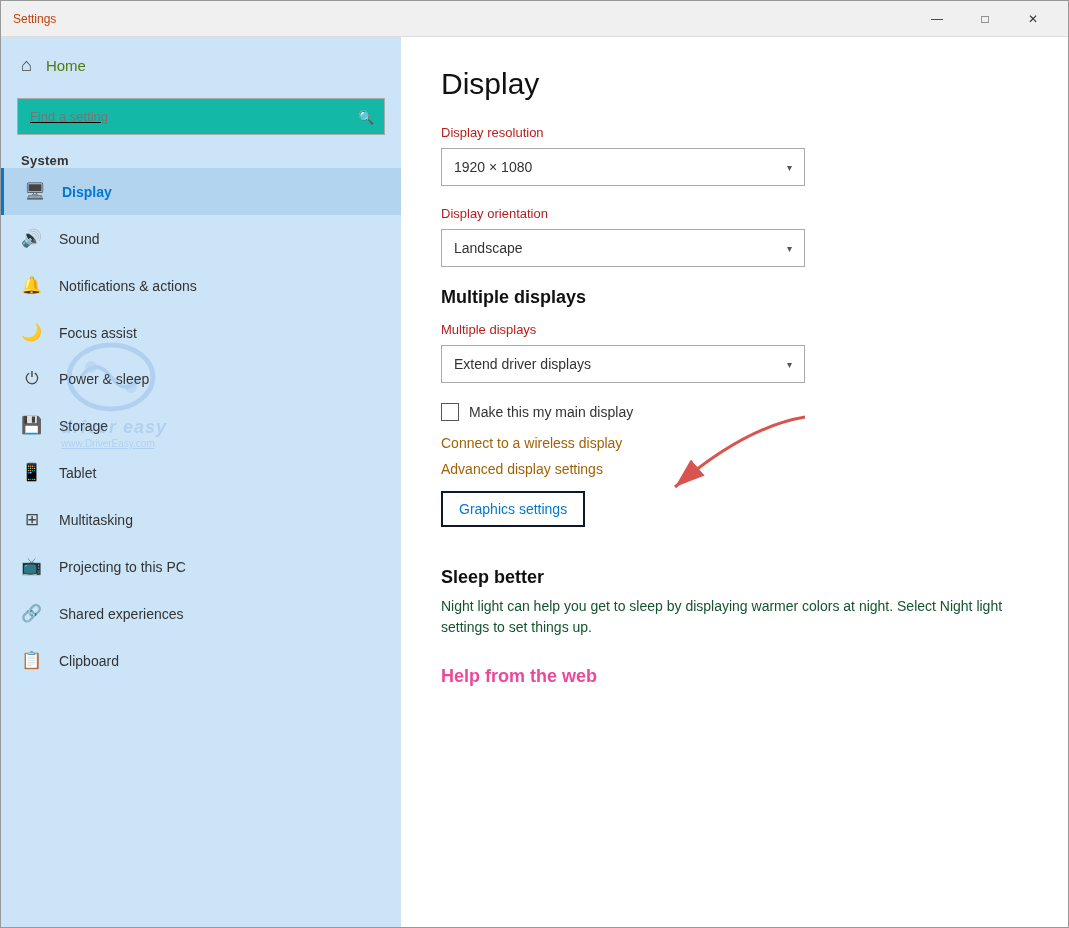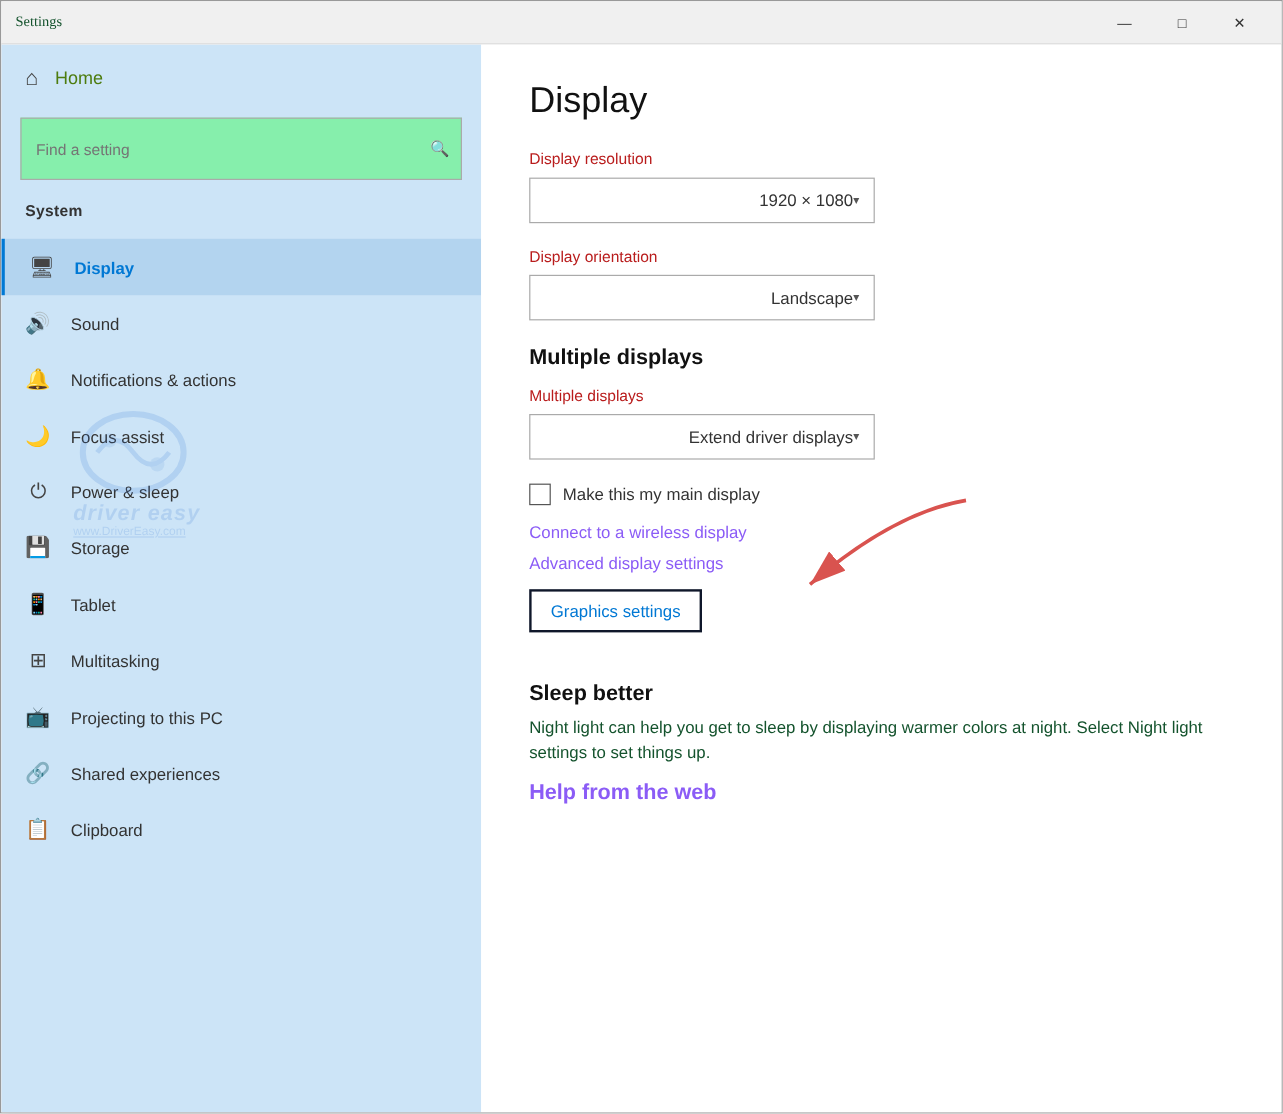--- a/index.html
+++ b/index.html
@@ -26,23 +26,22 @@
       background: #f0f0f0;
       height: 36px;
       display: flex;
       align-items: center;
       padding: 0 12px;
       border-bottom: 1px solid #ddd;
       flex-shrink: 0;
     }
     .titlebar-title {
       font-size: 12px;
-      color: #14532d;
+      color: #c2410c;
       flex: 1;
-      font-family: Liberation Serif, serif;
     }
     .titlebar-controls {
       display: flex;
       gap: 2px;
     }
     .titlebar-btn {
       width: 46px;
       height: 32px;
       display: flex;
       align-items: center;
@@ -82,37 +81,38 @@
     .sidebar-home-label {
       font-size: 15px;
       color: #4d7c0f;
     }
     .search-box {
       margin: 4px 16px 12px;
       position: relative;
     }
     .search-input {
       width: 100%;
-      height: 52px;
+      height: 37px;
       padding: 0 36px 0 12px;
       border: 1px solid #aaa;
-      background: #86efac;
+      background: #14b8a6;
       font-size: 13px;
       outline: none;
+      text-decoration: underline;
     }
     .search-icon {
       position: absolute;
       right: 10px;
       top: 50%;
       transform: translateY(-50%);
       color: #555;
       font-size: 13px;
     }
     .sidebar-section-label {
-      padding: 6px 20px 16px;
+      padding: 6px 20px 0;
       font-size: 13px;
       font-weight: 700;
       color: #333;
       letter-spacing: 0.02em;
     }
     .sidebar-item {
       display: flex;
       align-items: center;
       padding: 13px 20px;
       gap: 16px;
@@ -177,27 +177,27 @@
     }
     .section-title {
       font-size: 13px;
       color: #b91c1c;
       margin-bottom: 8px;
     }
     .dropdown-wrapper {
       margin-bottom: 20px;
     }
     .dropdown {
-      width: 288px;
+      width: 364px;
       height: 38px;
       border: 1px solid #aaa;
       background: #fff;
       display: flex;
       align-items: center;
-      justify-content: flex-end;
+      justify-content: space-between;
       padding: 0 12px;
       cursor: pointer;
       font-size: 14px;
       color: #333;
     }
     .dropdown-chevron {
       font-size: 10px;
       color: #555;
     }
     .section-heading {
@@ -218,21 +218,21 @@
       border: 1.5px solid #555;
       background: #fff;
       cursor: pointer;
       flex-shrink: 0;
     }
     .checkbox-label {
       font-size: 14px;
       color: #333;
     }
     .link {
-      color: #8b5cf6;
+      color: #a16207;
       font-size: 14px;
       cursor: pointer;
       text-decoration: none;
       display: block;
       margin: 10px 0;
     }
     
     .graphics-box {
       border: 2px solid #0f172a;
       display: inline-block;
@@ -256,22 +256,22 @@
     }
     .sleep-desc {
       font-size: 14px;
       color: #14532d;
       line-height: 1.5;
       max-width: 580px;
     }
     .help-title {
       font-size: 18px;
       font-weight: 600;
-      color: #8b5cf6;
-      margin-top: 12px;
+      color: #ec4899;
+      margin-top: 28px;
     }
     
     .panel::-webkit-scrollbar { width: 6px; }
     .panel::-webkit-scrollbar-track { background: #f0f0f0; }
     .panel::-webkit-scrollbar-thumb { background: #bbb; }
     .sidebar::-webkit-scrollbar { width: 4px; }
     .sidebar::-webkit-scrollbar-track { background: #cce4f7; }
     .sidebar::-webkit-scrollbar-thumb { background: #aac8e0; }
   </style>
 </head>

